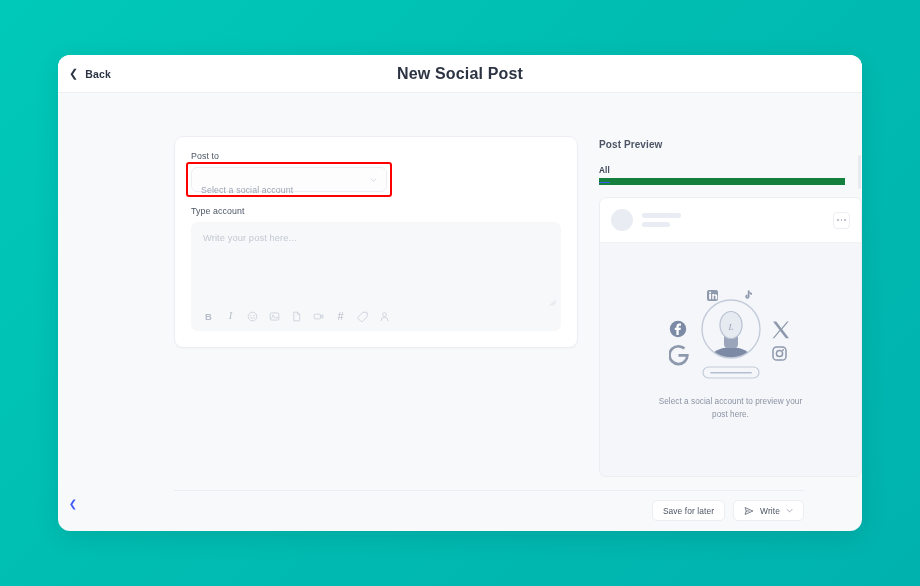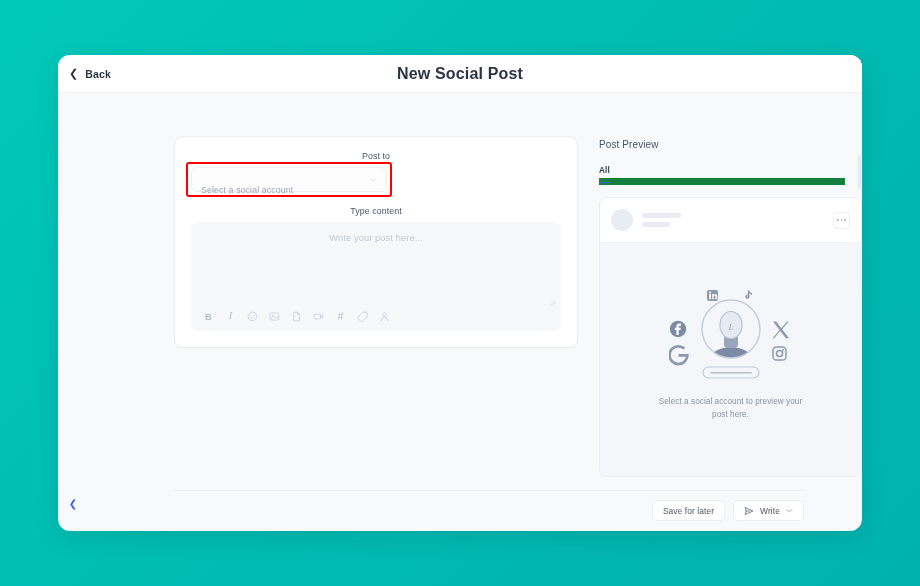--- a/index.html
+++ b/index.html
@@ -80,21 +80,20 @@
   #compose-card {
     position: absolute;
     left: 116px;
     top: 43px;
     width: 404px;
     background: #ffffff;
     border: 1px solid #eceef3;
     border-radius: 9px;
     padding: 14px 16px 16px 16px;
     box-shadow: 0 1px 2px rgba(17,24,39,.03);
-    text-align: center;
   }
 
   .field-label {
     font-size: 8.8px;
     color: #4b5565;
     font-weight: 500;
     margin-bottom: 6px;
     letter-spacing: .1px;
   }
 
@@ -191,21 +190,21 @@
   #preview-column {
     position: absolute;
     left: 483px; top: 0;
     width: 321px;
     height: 437px;
     padding: 46px 17px 0 58px;
   }
   #preview-title {
     font-size: 10px;
     color: #4b5565;
-    font-weight: 400;
+    font-weight: 700;
     letter-spacing: .1px;
   }
   #preview-tabs {
     margin-top: 16px;
     position: relative;
     height: 19px;
     border-bottom: 7px solid #15803d;
     display: flex;
     align-items: flex-start;
   }
@@ -371,21 +370,21 @@
         <div id="post-to-wrapper">
           <div id="account-select">
             <span class="ph">Select a social account</span>
             <svg class="chevron" viewBox="0 0 10 10">
               <path d="M1.5 3.5 L5 7 L8.5 3.5" fill="none" stroke="#c4cad4" stroke-width="1" stroke-linecap="round" stroke-linejoin="round"></path>
             </svg>
           </div>
           <div id="highlight-box"></div>
         </div>
 
-        <div class="field-label">Type content</div>
+        <div class="field-label">Type account</div>
 
         <div id="content-editor">
           <div id="editor-placeholder">Write your post here...</div>
 
           <svg id="resize-handle" viewBox="0 0 10 10">
             <path d="M9 3 L3 9 M9 6 L6 9" stroke="#cfd4dd" stroke-width="1" stroke-linecap="round"></path>
           </svg>
 
           <div id="editor-toolbar">
             <span class="tb-icon">

